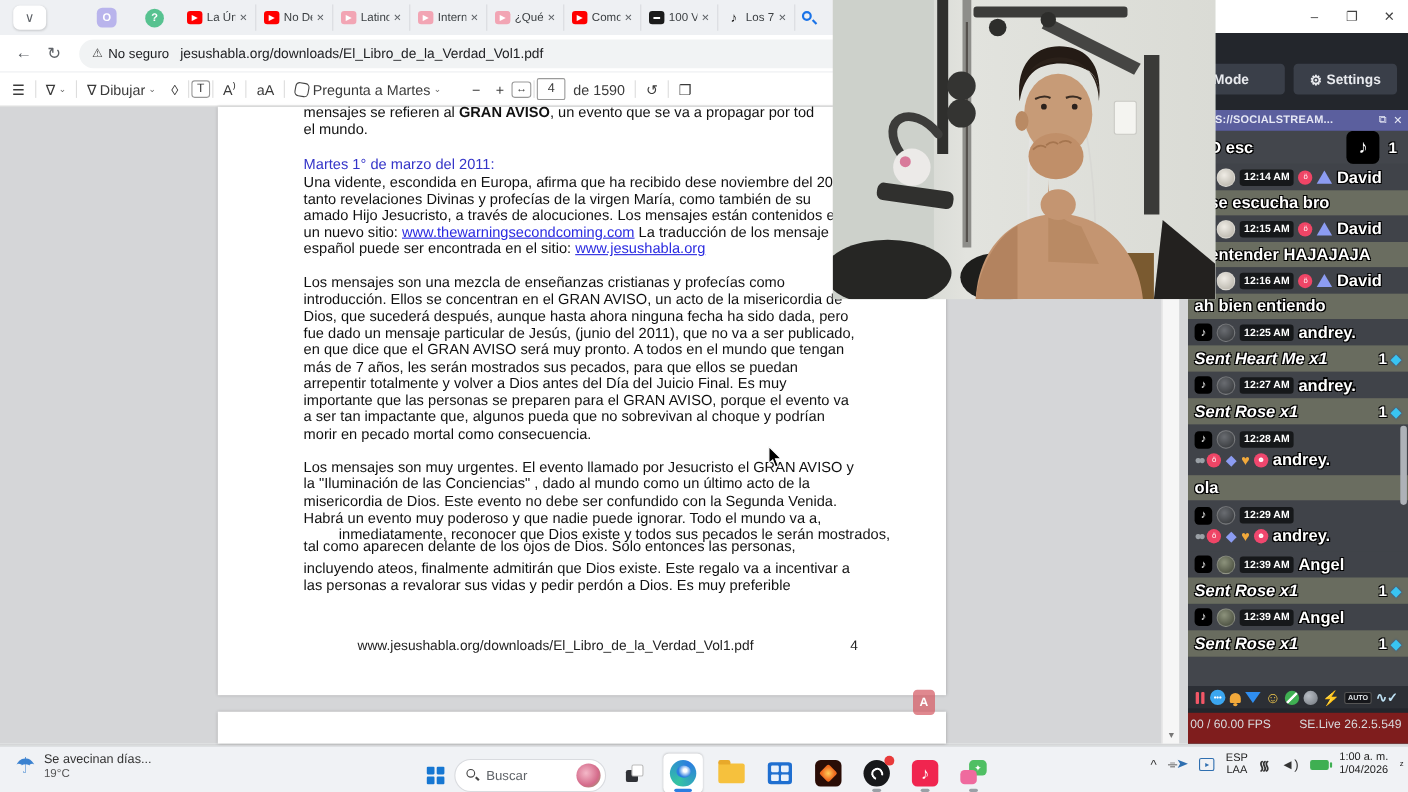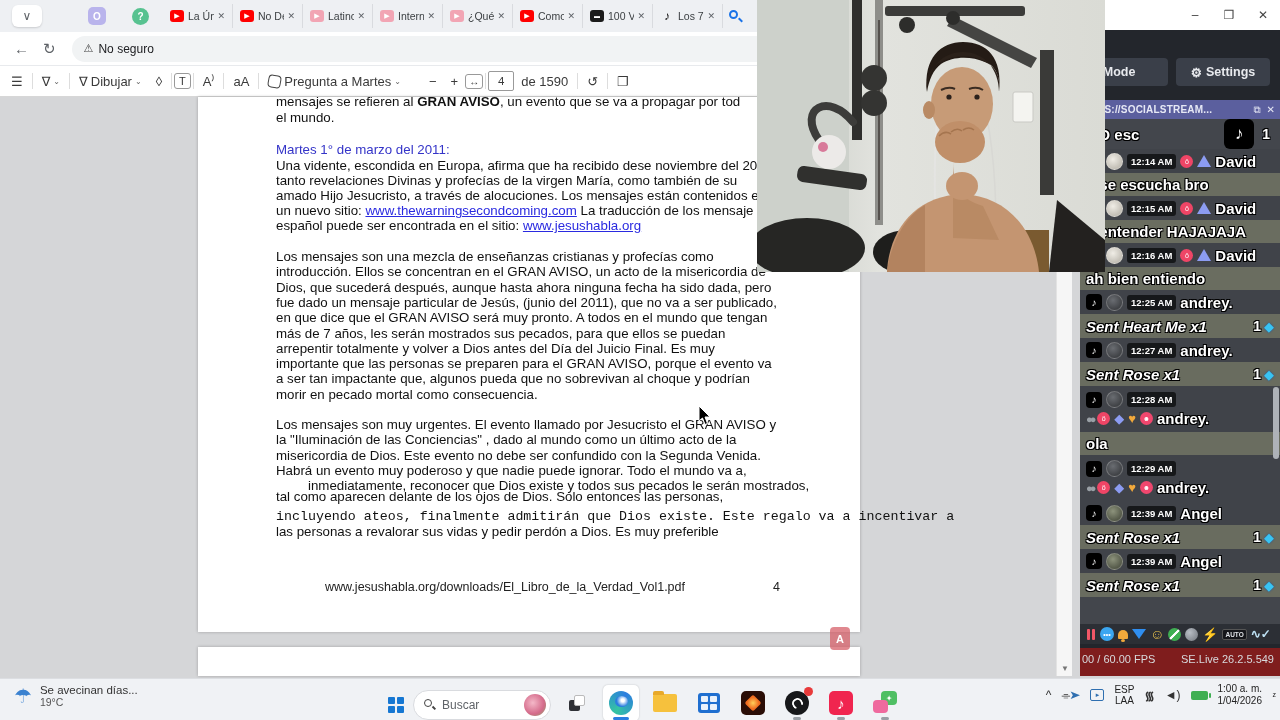--- a/index.html
+++ b/index.html
@@ -220,20 +220,21 @@
     </div>
 
     <div class="addressbar">
       <span class="nav-ic">←</span>
       <span class="nav-ic">↻</span>
       <div class="url-pill">
         <span class="warn">
           <span class="tri">⚠</span>
           <span>No seguro</span>
         </span>
+        <span class="url-text">jesushabla.org/downloads/El_Libro_de_la_Verdad_Vol1.pdf</span>
       </div>
     </div>
 
     <div class="pdfbar">
       <span class="pb" style="margin-left:4px">
           <span>☰</span>
         </span>
       <span class="psep"></span>
       <span class="pb">
           <span>∇</span>
@@ -307,21 +308,21 @@
               <div class="pl" style="top: 274.4px;">a ser tan impactante que, algunos pueda que no sobrevivan al choque y podrían</div>
               <div class="pl" style="top: 289.7px;">morir en pecado mortal como consecuencia.</div>
             </div>
           <div id="p3-lines">
               <div class="pl" style="top: 320px;">Los mensajes son muy urgentes. El evento llamado por Jesucristo el GRAN AVISO y</div>
               <div class="pl" style="top: 335.3px;">la "Iluminación de las Conciencias" , dado al mundo como un último acto de la</div>
               <div class="pl" style="top: 350.6px;">misericordia de Dios. Este evento no debe ser confundido con la Segunda Venida.</div>
               <div class="pl" style="top: 365.9px;">Habrá un evento muy poderoso y que nadie puede ignorar. Todo el mundo va a,</div>
               <div class="pl" style="top: 381.2px; padding-left: 32px;">inmediatamente, reconocer que Dios existe y todos sus pecados le serán mostrados,</div>
               <div class="pl" style="top: 392px;">tal como aparecen delante de los ojos de Dios. Solo entonces las personas,</div>
-              <div class="pl" style="top: 411.8px; font-family: Liberation Mono, monospace;">incluyendo ateos, finalmente admitirán que Dios existe. Este regalo va a incentivar a</div>
+              <div class="pl" style="top: 411.8px;">incluyendo ateos, finalmente admitirán que Dios existe. Este regalo va a incentivar a</div>
               <div class="pl" style="top: 427.1px;">las personas a revalorar sus vidas y pedir perdón a Dios. Es muy preferible</div>
             </div>
           <div class="pfooter">
             <span style="position:absolute;left:49px">www.jesushabla.org/downloads/El_Libro_de_la_Verdad_Vol1.pdf</span>
             <span style="position:absolute;left:497px">4</span>
           </div>
         </div>
       </div>
       <div class="page" id="page2"></div>
       <div class="scrolltrack">

